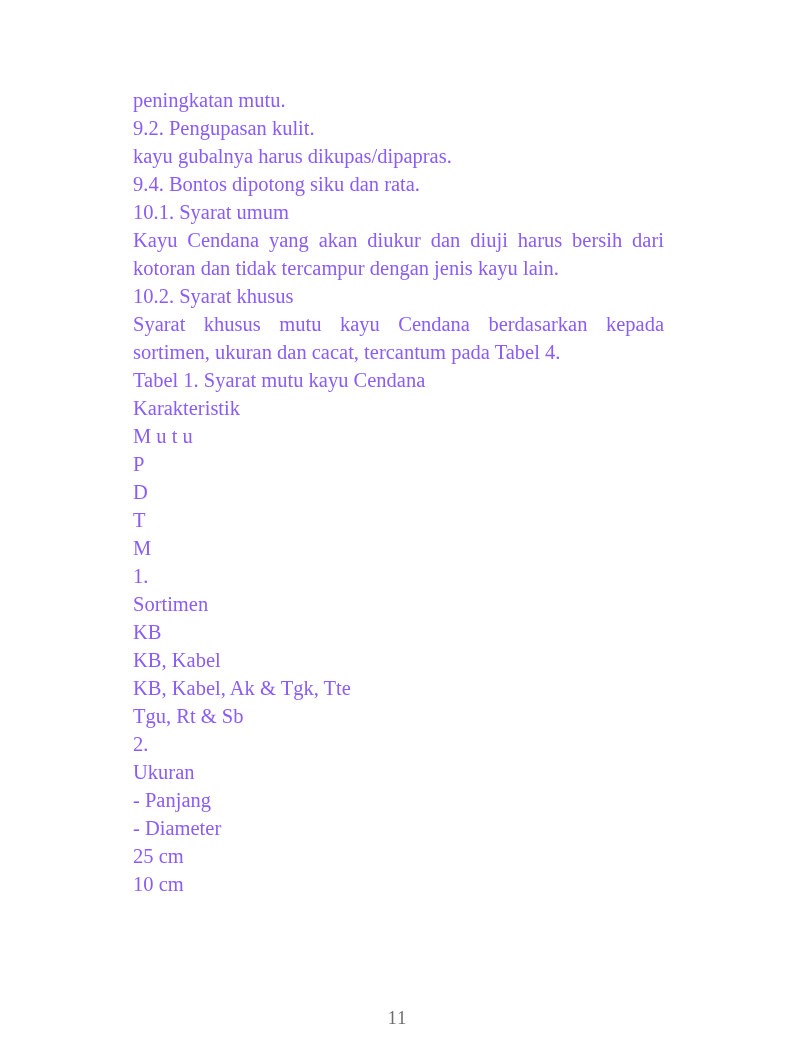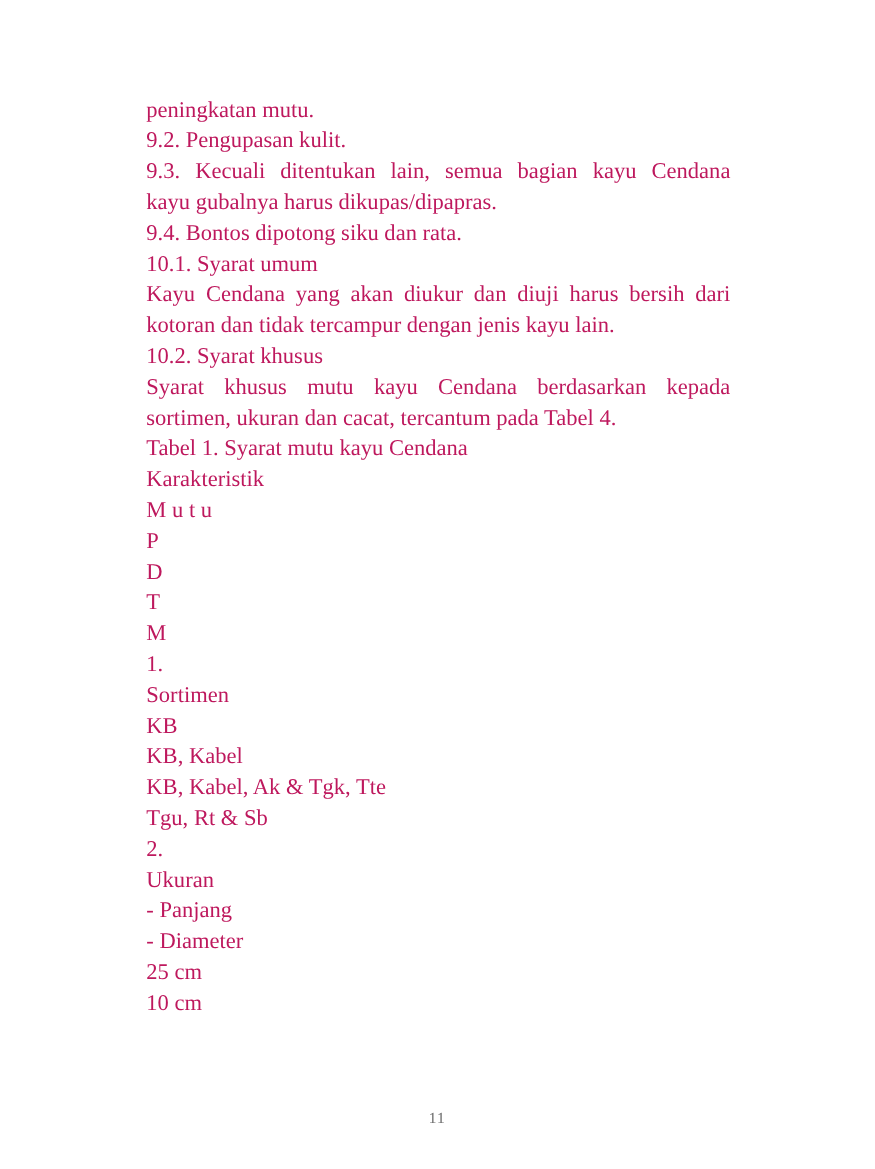--- a/index.html
+++ b/index.html
@@ -22,47 +22,46 @@
     left: 133px;
     top: 86px;
     width: 531px;
   }
   .line {
     font-size: 20.5px;
     line-height: 28px;
     height: 28px;
     white-space: nowrap;
     text-align: left;
-    color: #be185d;
+    color: #8b5cf6;
   }
   .line.justified {
     white-space: normal;
     text-align: justify;
     text-align-last: justify;
   }
   .page-number {
     position: absolute;
     left: 0;
     right: 0;
     top: 1008px;
     text-align: center;
-    font-size: 14px;
+    font-size: 18px;
     line-height: 20px;
     color: #6b6b6b;
     letter-spacing: 1px;
   }
 </style>
 </head>
 <body>
 
 <div class="page">
   <div class="text-block">
     <div class="line">peningkatan mutu.</div>
     <div class="line">9.2. Pengupasan kulit.</div>
-    <div class="line justified">9.3. Kecuali ditentukan lain, semua bagian kayu Cendana</div>
     <div class="line">kayu gubalnya harus dikupas/dipapras.</div>
     <div class="line">9.4. Bontos dipotong siku dan rata.</div>
     <div class="line">10.1. Syarat umum</div>
     <div class="line justified">Kayu Cendana yang akan diukur dan diuji harus bersih dari</div>
     <div class="line">kotoran dan tidak tercampur dengan jenis kayu lain.</div>
     <div class="line">10.2. Syarat khusus</div>
     <div class="line justified">Syarat khusus mutu kayu Cendana berdasarkan kepada</div>
     <div class="line">sortimen, ukuran dan cacat, tercantum pada Tabel 4.</div>
     <div class="line">Tabel 1. Syarat mutu kayu Cendana</div>
     <div class="line">Karakteristik</div>

